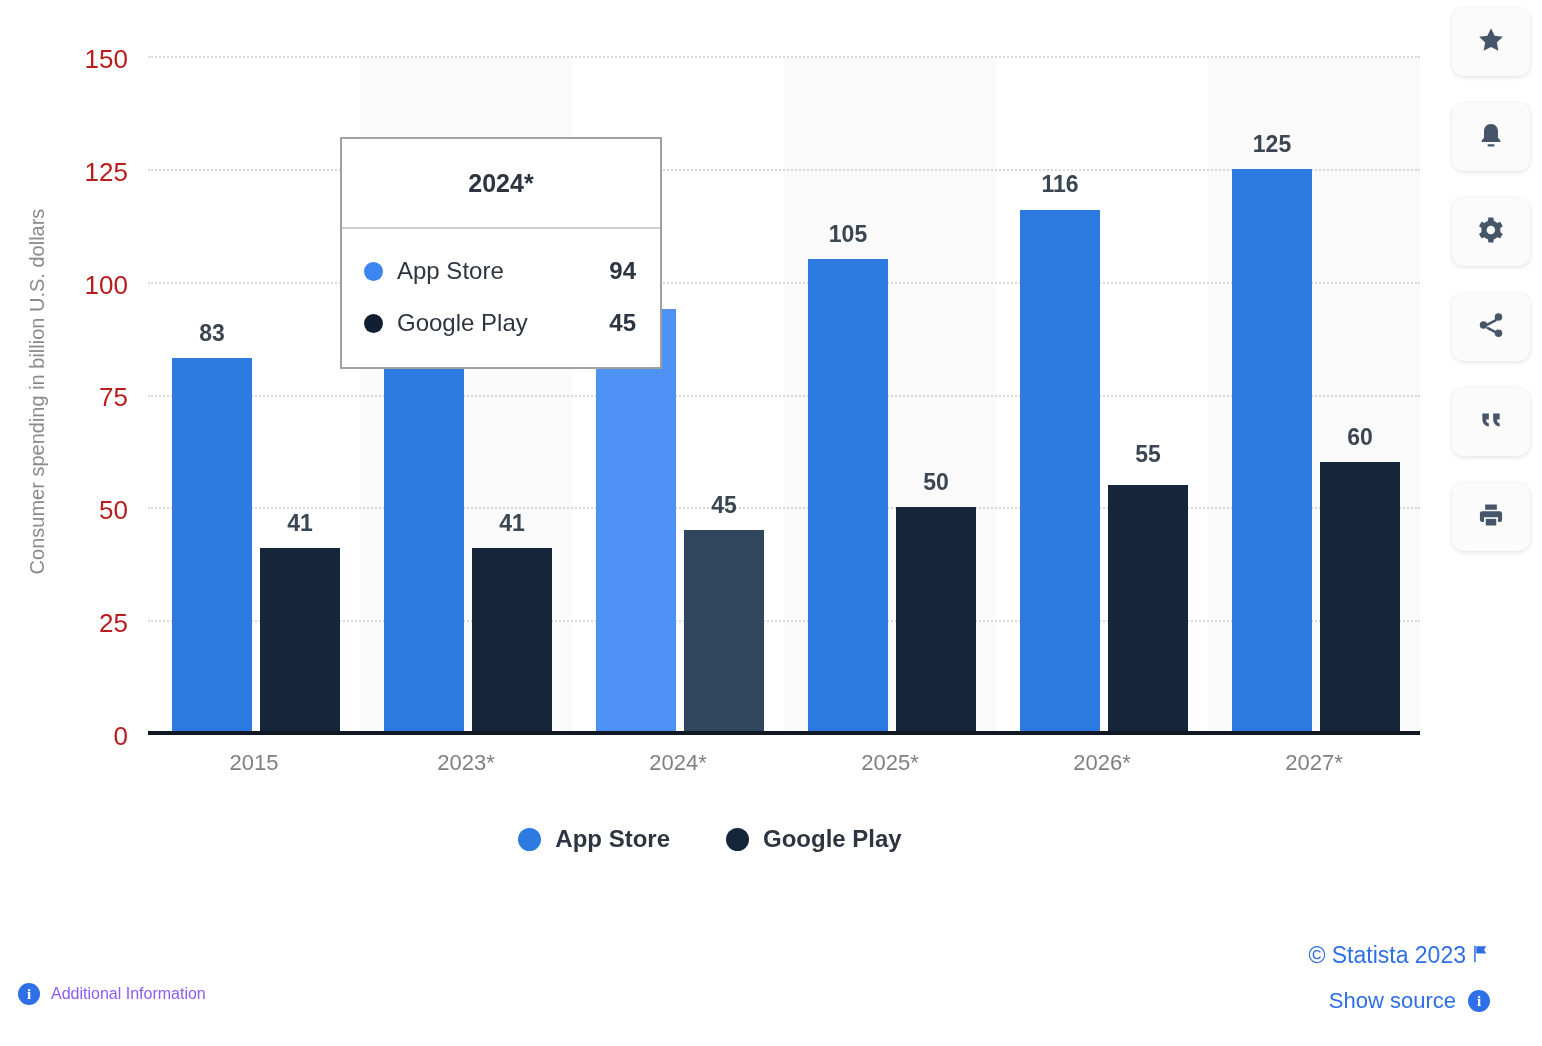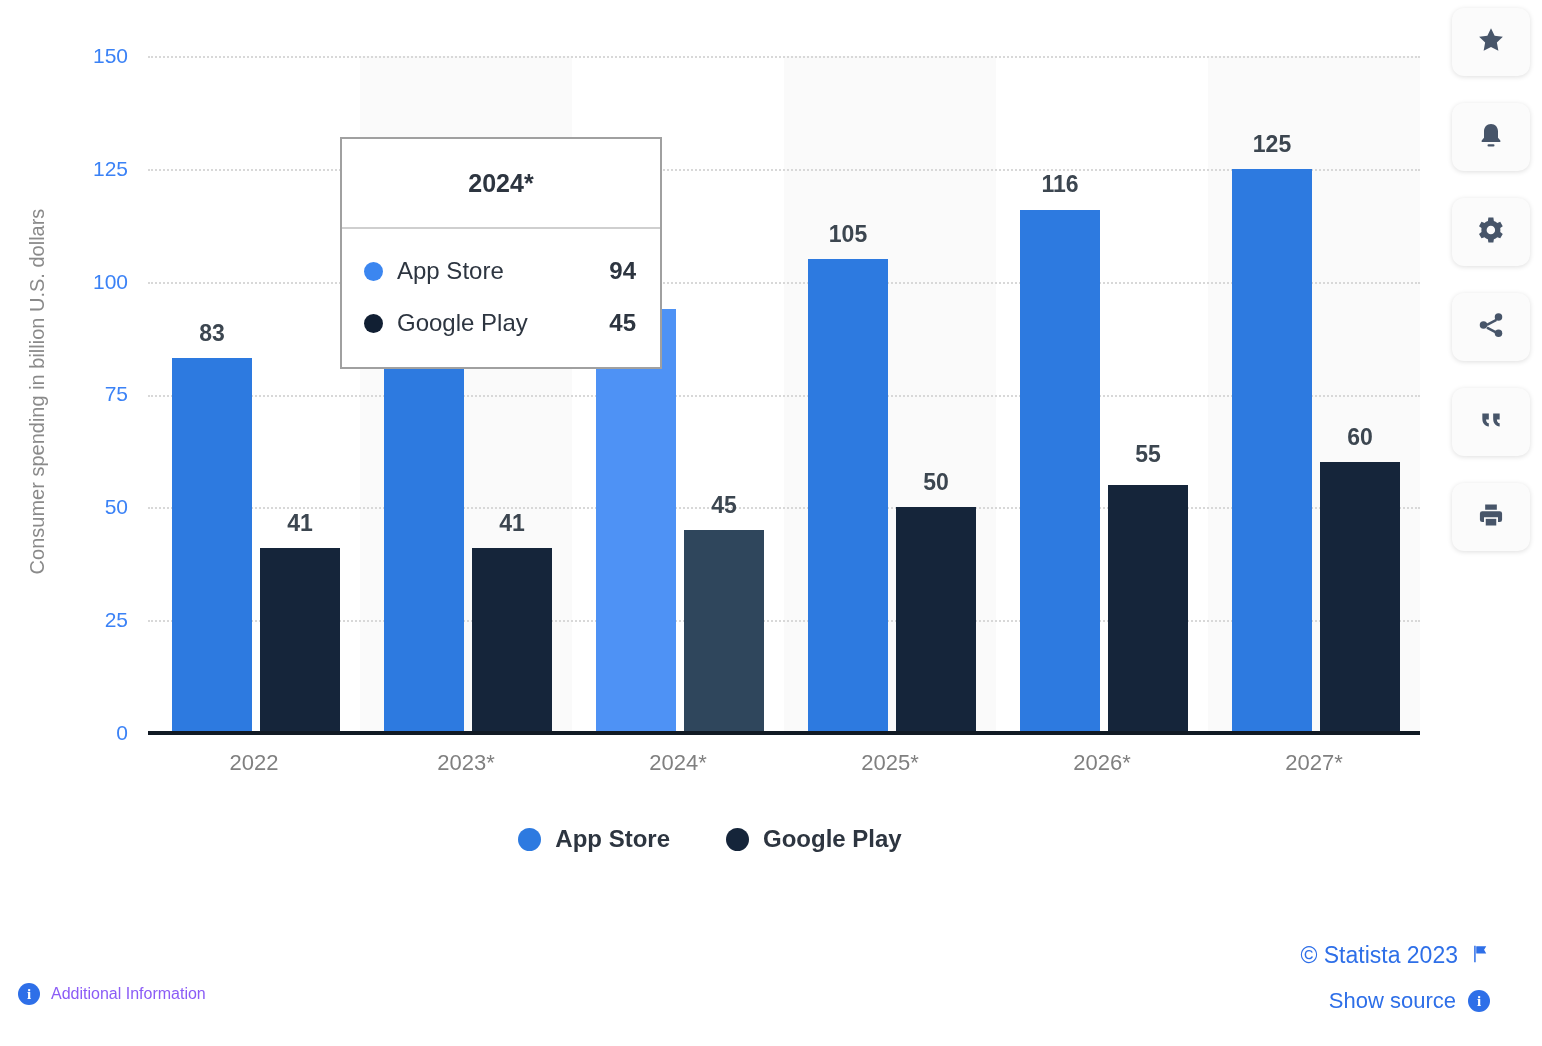--- a/index.html
+++ b/index.html
@@ -45,22 +45,22 @@
     width: 1272px;
     height: 4px;
     background: #111a24;
   }
 
   
   .ytick {
     position: absolute;
     right: 1412px;   
     text-align: right;
-    font-size: 21px;
-    color: #3b82f6;
+    font-size: 26px;
+    color: #b91c1c;
     width: 110px;
     left: 18px;
   }
   #ylabel {
     position: absolute;
     left: -243px;
     top: 380px;
     width: 560px;
     transform: rotate(-90deg);
     transform-origin: center center;
@@ -177,21 +177,21 @@
     font-size: 15px; font-weight: bold;
     display: flex; align-items: center; justify-content: center;
     font-family: "Liberation Serif", serif;
   }
   #copyright {
     position: absolute;
     right: 52px;
     top: 942px;
     display: flex;
     align-items: center;
-    gap: 12px;
+    gap: 4px;
     cursor: pointer;
   }
   #copyright .txt { font-size: 23px; color: #2e6fe8; }
   #showsource {
     position: absolute;
     right: 52px;
     top: 988px;
     display: flex;
     align-items: center;
     gap: 12px;
@@ -259,21 +259,21 @@
   <div id="ylabel">Consumer spending in billion U.S. dollars</div>
 
   <div class="ytick" style="top:44px;">150</div>
   <div class="ytick" style="top:157px;">125</div>
   <div class="ytick" style="top:270px;">100</div>
   <div class="ytick" style="top:382px;text-align:right;">75</div>
   <div class="ytick" style="top:495px;">50</div>
   <div class="ytick" style="top:608px;">25</div>
   <div class="ytick" style="top:721px;">0</div>
 
-  <div class="xtick" style="left:148px;">2022</div>
+  <div class="xtick" style="left:148px;">2015</div>
   <div class="xtick" style="left:360px;">2023*</div>
   <div class="xtick" style="left:572px;">2024*</div>
   <div class="xtick" style="left:784px;">2025*</div>
   <div class="xtick" style="left:996px;">2026*</div>
   <div class="xtick" style="left:1208px;">2027*</div>
 
   <div id="legend">
     <div class="leg-item">
       <span class="leg-dot" style="background:#2d7ae0;"></span>
       <span class="leg-text">App Store</span>

